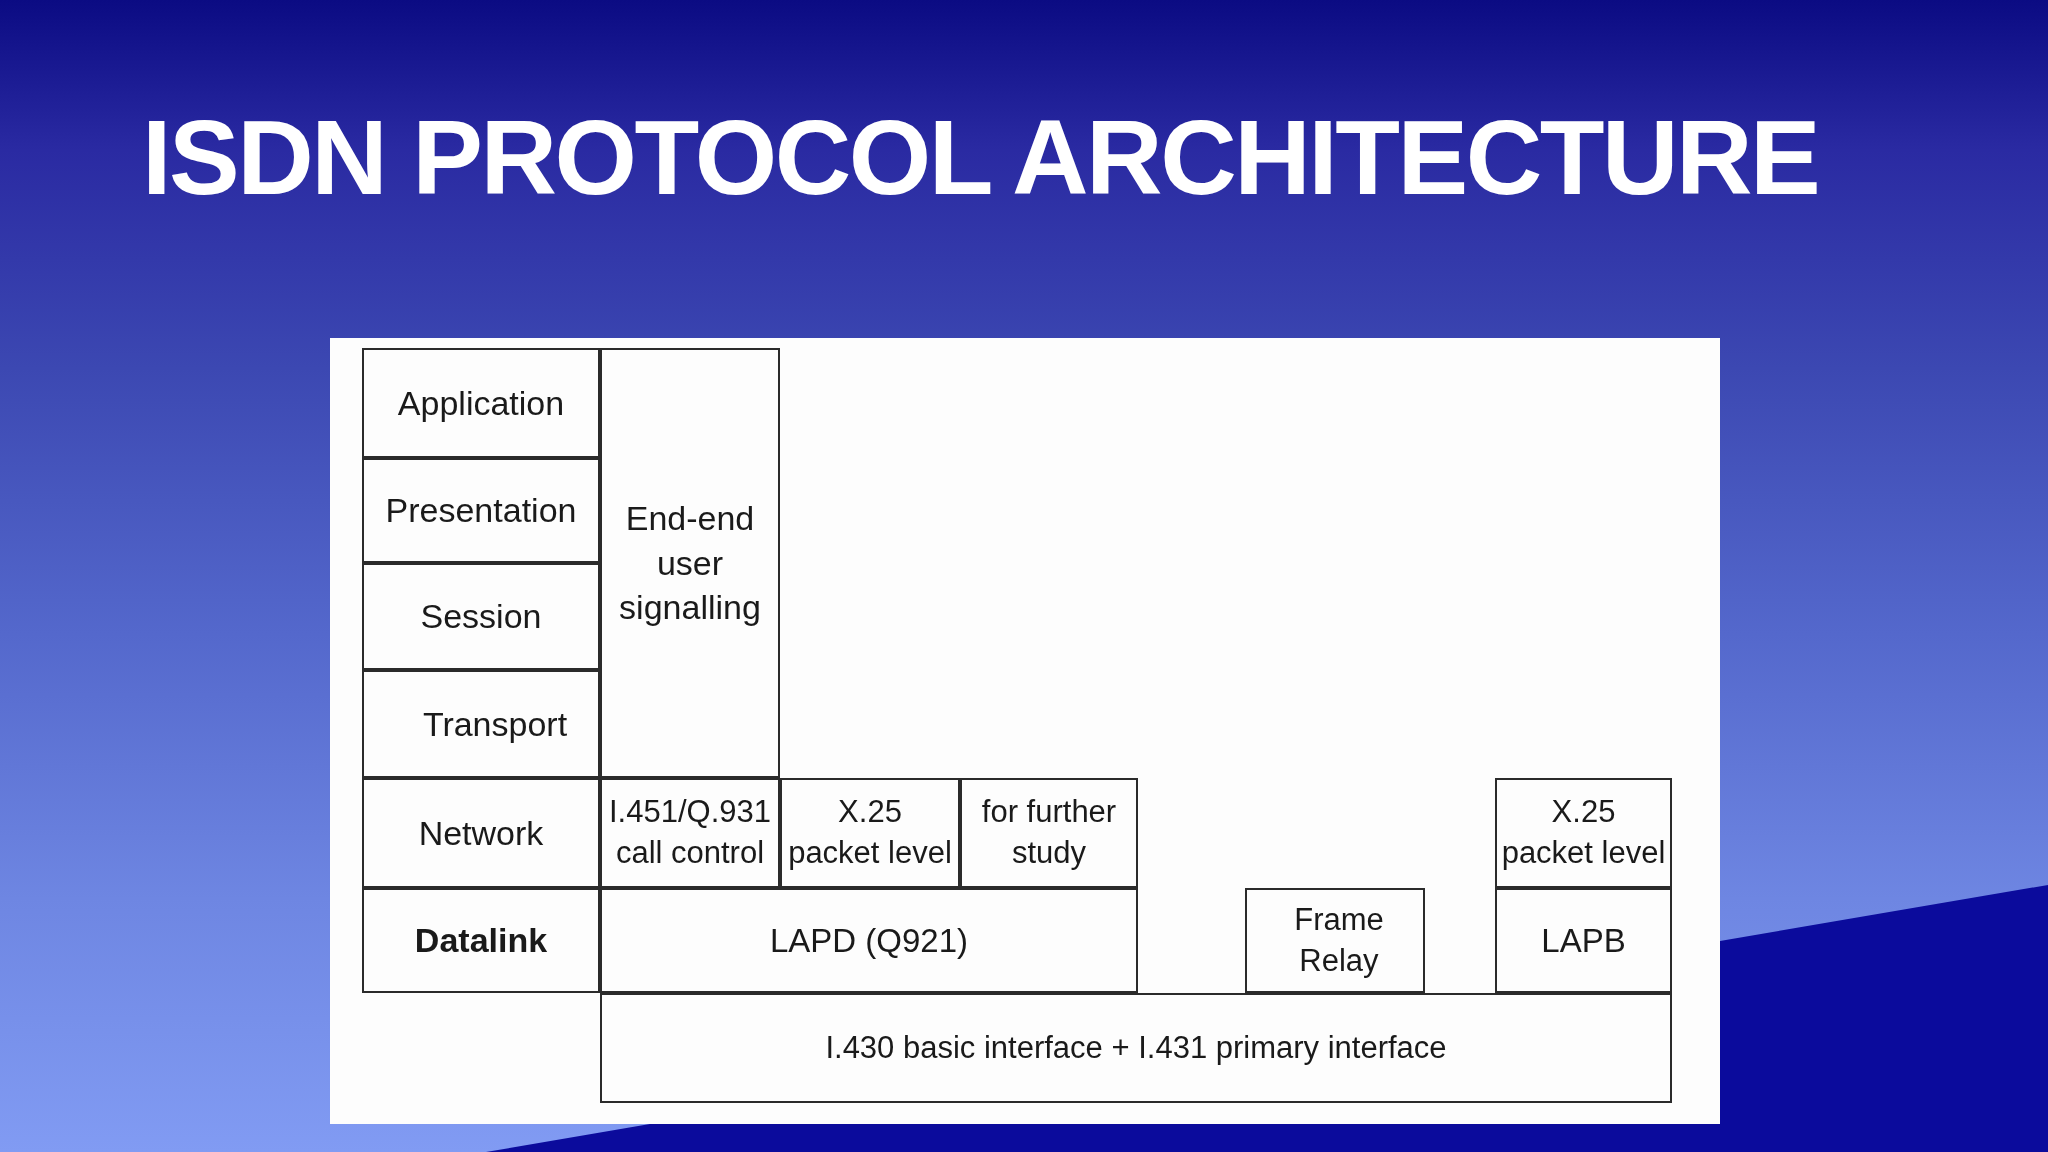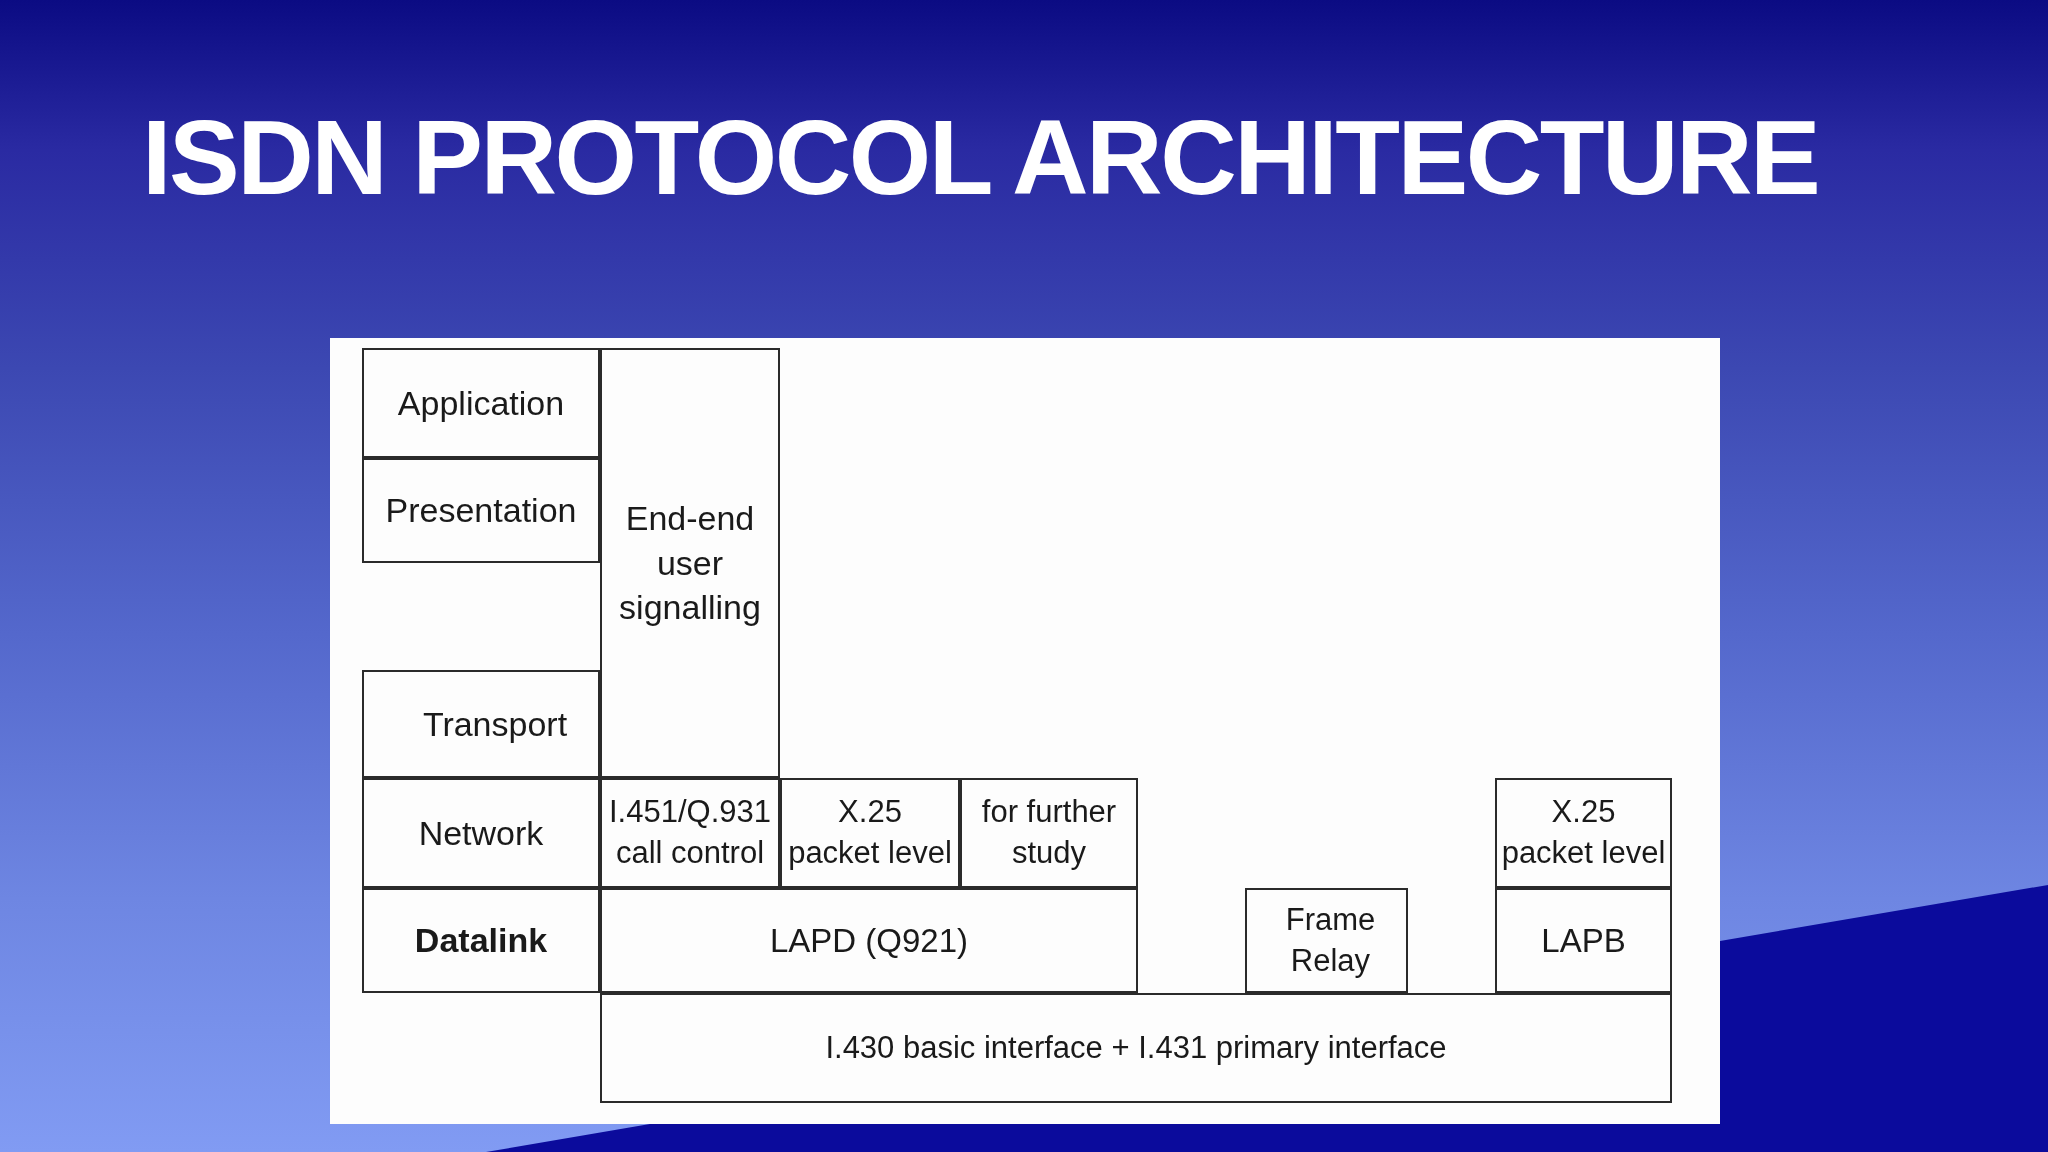--- a/index.html
+++ b/index.html
@@ -74,38 +74,39 @@
 <div class="slide">
 
   <div class="bg-triangle"></div>
 
   <h1 class="title">ISDN PROTOCOL ARCHITECTURE</h1>
 
   <div class="panel">
 
     <div class="cell fs-label" style="left:32px;  top:10px;  width:238px; height:110px;">Application</div>
     <div class="cell fs-label" style="left:32px;  top:120px; width:238px; height:105px;">Presentation</div>
+    <div class="cell fs-label" style="left:32px;  top:225px; width:238px; height:107px;">Session</div>
     <div class="cell fs-label" style="left:32px;  top:332px; width:238px; height:108px;padding-left:28px;">Transport</div>
     <div class="cell fs-label" style="left:32px;  top:440px; width:238px; height:110px;">Network</div>
     <div class="cell fs-label" style="left:32px;  top:550px; width:238px; height:105px;font-weight:bold;">Datalink</div>
 
     <div class="cell fs-label" style="left:270px; top:10px; width:180px; height:430px;">End-end
 user
 signalling</div>
 
     <div class="cell fs-small" style="left:270px;  top:440px; width:180px; height:110px;">I.451/Q.931
 call control</div>
     <div class="cell fs-small" style="left:450px;  top:440px; width:180px; height:110px;">X.25
 packet level</div>
     <div class="cell fs-small" style="left:630px;  top:440px; width:178px; height:110px;">for further
 study</div>
     <div class="cell fs-small" style="left:1165px; top:440px; width:177px; height:110px;">X.25
 packet level</div>
 
     <div class="cell fs-mid" style="left:270px;  top:550px; width:538px; height:105px;">LAPD (Q921)</div>
-    <div class="cell fs-small" style="left:915px;  top:550px; width:163px; height:105px;padding-left:8px;">Frame
+    <div class="cell fs-small" style="left:915px;  top:550px; width:180px; height:105px;padding-left:8px;">Frame
 Relay</div>
     <div class="cell fs-mid" style="left:1165px; top:550px; width:177px; height:105px;">LAPB</div>
 
     <div class="cell fs-small" style="left:270px; top:655px; width:1072px; height:110px;">I.430 basic interface + I.431 primary interface</div>
 
   </div>
 </div>
 
 </body></html>

